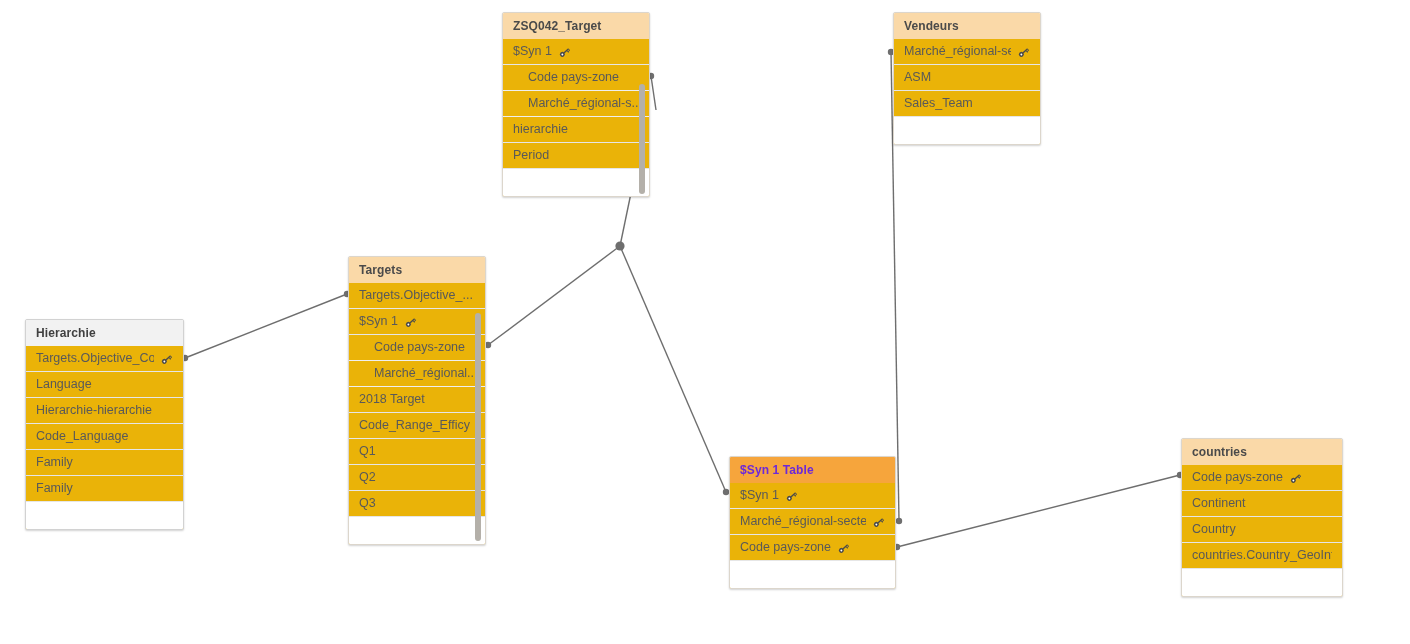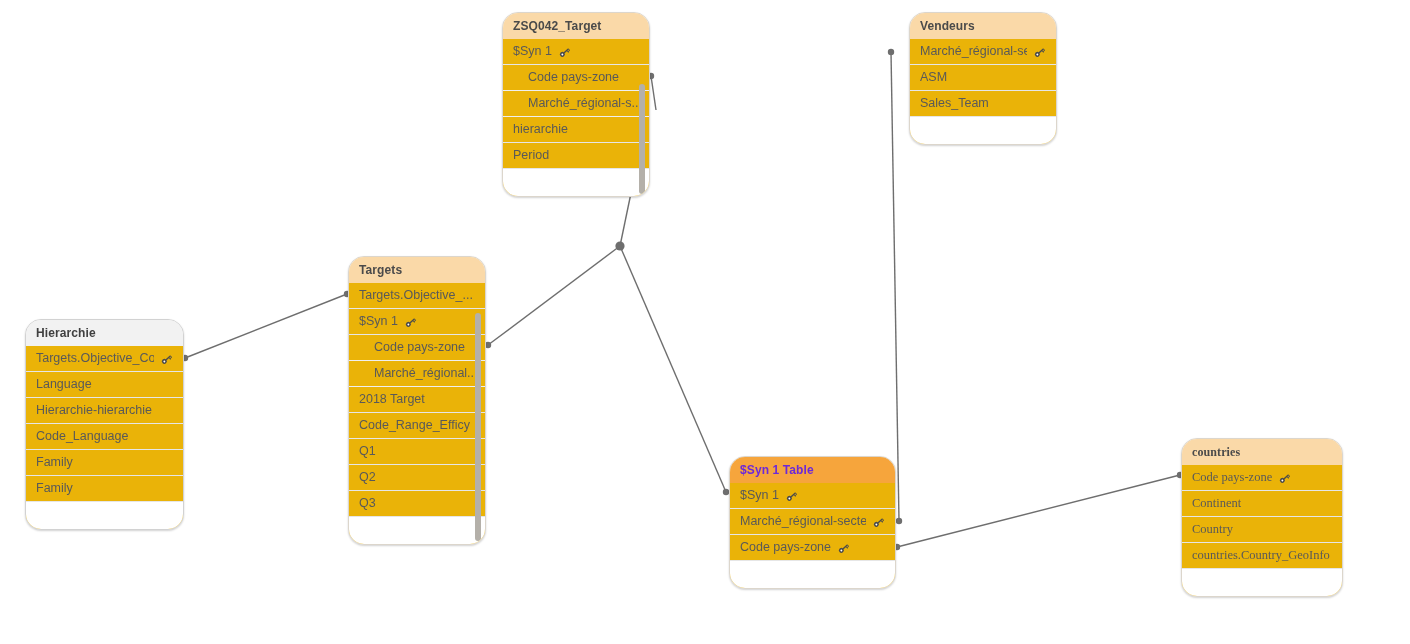--- a/index.html
+++ b/index.html
@@ -27,21 +27,21 @@
     top: 0;
     width: 1410px;
     height: 644px;
     pointer-events: none;
   }
   .table-card {
     position: absolute;
     box-sizing: border-box;
     background: #ffffff;
     border: 1px solid #dcd6cc;
-    border-radius: 16px;
+    border-radius: 2px;
     box-shadow: 0 1px 2px rgba(0,0,0,0.18);
     overflow: hidden;
   }
   .table-card.plain {
     border: 1px solid #d2d2d2;
   }
   .tbl-header {
     box-sizing: border-box;
     height: 26px;
     line-height: 26px;
@@ -160,21 +160,21 @@
         <div class="row">
           <span class="row-label">hierarchie</span>
         </div>
         <div class="row">
           <span class="row-label">Period</span>
         </div>
         <div class="row-blank"></div>
         <div class="scrollbar" style="top: 45px; height: 110px;"></div>
       </div>
     </div>
-    <div class="table-card" style="left: 893px; top: 12px; width: 148px; margin-left: 16px;">
+    <div class="table-card" style="left: 893px; top: 12px; width: 148px;">
       <div class="tbl-header">Vendeurs</div>
       <div class="tbl-body">
         <div class="row">
           <span class="row-label">Marché_régional-secte...</span>
           <span class="key-icon">
             <svg width="13" height="13" viewBox="0 0 13 13">
               <g transform="rotate(-42 6.5 6.5)" fill="#4a4a4a">
                 <circle cx="3.6" cy="6.5" r="2.5"></circle>
                 <circle cx="3.6" cy="6.5" r="0.95" fill="#ffffff"></circle>
                 <rect x="5.6" y="5.85" width="6.4" height="1.35"></rect>
@@ -314,21 +314,21 @@
                 <rect x="5.6" y="5.85" width="6.4" height="1.35"></rect>
                 <rect x="9.2" y="7.2" width="1.25" height="2.0"></rect>
                 <rect x="11.1" y="7.2" width="1.1" height="1.5"></rect>
               </g>
             </svg>
           </span>
         </div>
         <div class="row-blank"></div>
       </div>
     </div>
-    <div class="table-card" style="left: 1181px; top: 438px; width: 162px; font-family: Liberation Serif, serif;">
+    <div class="table-card" style="left: 1181px; top: 438px; width: 162px;">
       <div class="tbl-header">countries</div>
       <div class="tbl-body">
         <div class="row">
           <span class="row-label">Code pays-zone</span>
           <span class="key-icon">
             <svg width="13" height="13" viewBox="0 0 13 13">
               <g transform="rotate(-42 6.5 6.5)" fill="#4a4a4a">
                 <circle cx="3.6" cy="6.5" r="2.5"></circle>
                 <circle cx="3.6" cy="6.5" r="0.95" fill="#ffffff"></circle>
                 <rect x="5.6" y="5.85" width="6.4" height="1.35"></rect>

